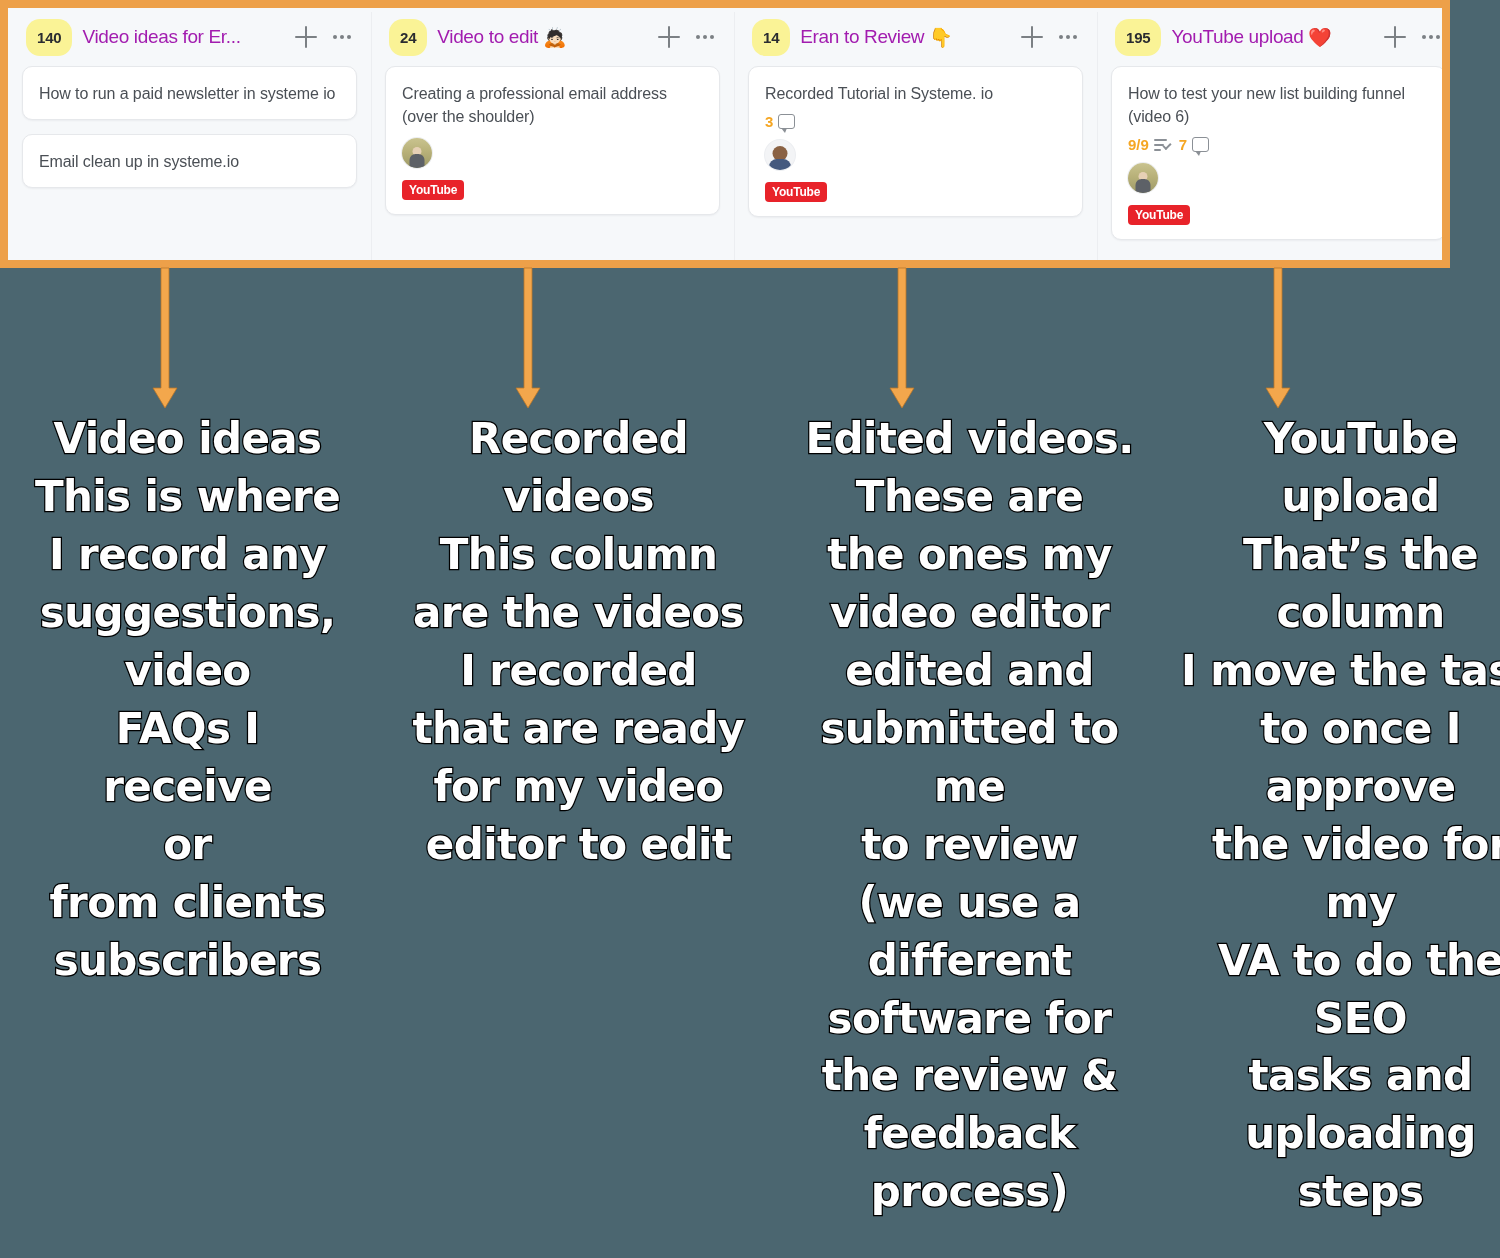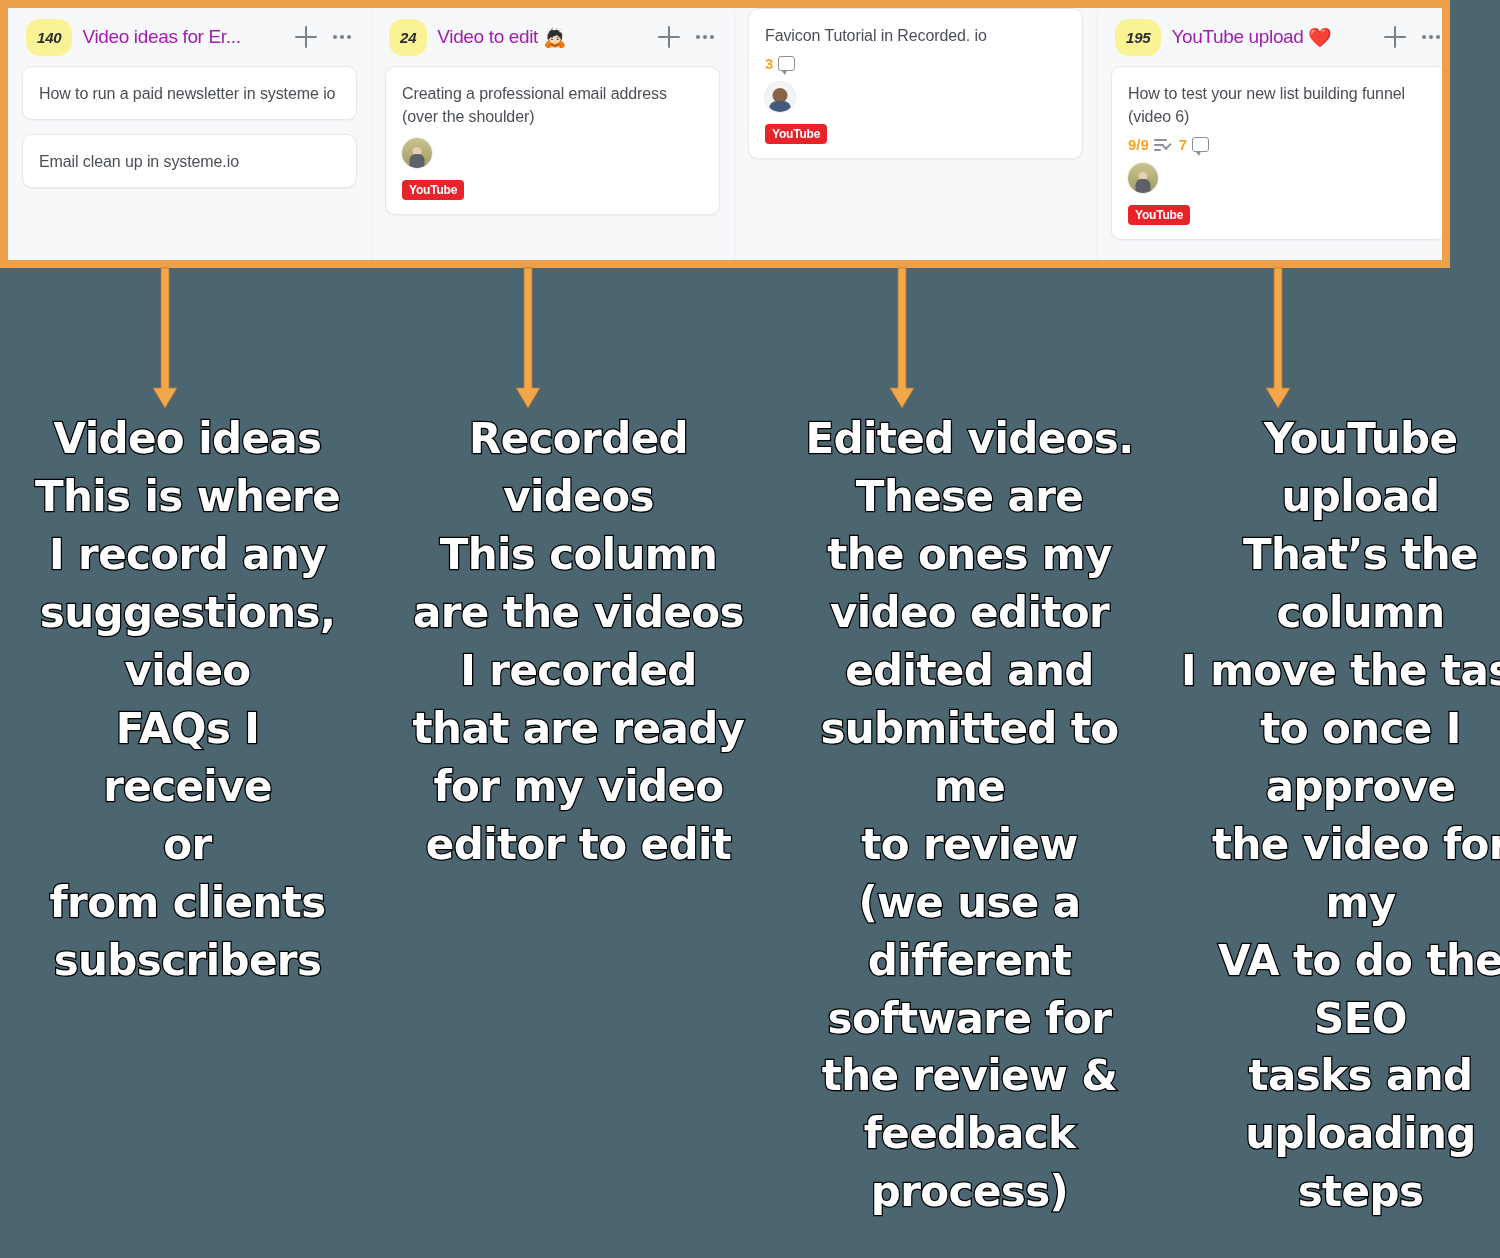--- a/index.html
+++ b/index.html
@@ -80,21 +80,20 @@
   }
   .count-badge {
     background: #faf396;
     color: #2a2c30;
     border-radius: 14px;
     font-size: 15px;
     font-weight: 700;
     padding: 11px 11px;
     line-height: 1;
     letter-spacing: -0.2px;
-    font-style: italic;
   }
   .col-title {
     font-size: 19px;
     font-weight: 400;
     color: #a21caf;
     letter-spacing: -0.35px;
     white-space: nowrap;
     display: flex;
     align-items: flex-start;
     gap: 5px;
@@ -315,22 +314,37 @@
             </div>
           </div>
         </div>
         <div class="card">
           <div class="card-title">Creating a professional email address (over the shoulder)</div>
           <div class="avatar person-a"></div>
           <div><div class="tag-youtube">YouTube</div></div>
         </div>
       </div>
       <div class="column">
+        <div class="col-header">
+          <span class="count-badge">14</span>
+          <span class="col-title">
+            <span>Eran to Review</span>
+            <span class="emoji">👇</span>
+          </span>
+          <div class="col-actions">
+            <div class="plus-icon"></div>
+            <div class="dots-icon">
+              <i></i>
+              <i></i>
+              <i></i>
+            </div>
+          </div>
+        </div>
         <div class="card">
-          <div class="card-title">Favicon Tutorial in Recorded. io</div>
+          <div class="card-title">Recorded Tutorial in Systeme. io</div>
           <div class="card-meta">
             <span class="meta-group">
               <span class="meta-num">3</span>
               <span class="icon-comment"></span>
             </span>
           </div>
           <div class="avatar person-b"></div>
           <div><div class="tag-youtube">YouTube</div></div>
         </div>
       </div>

